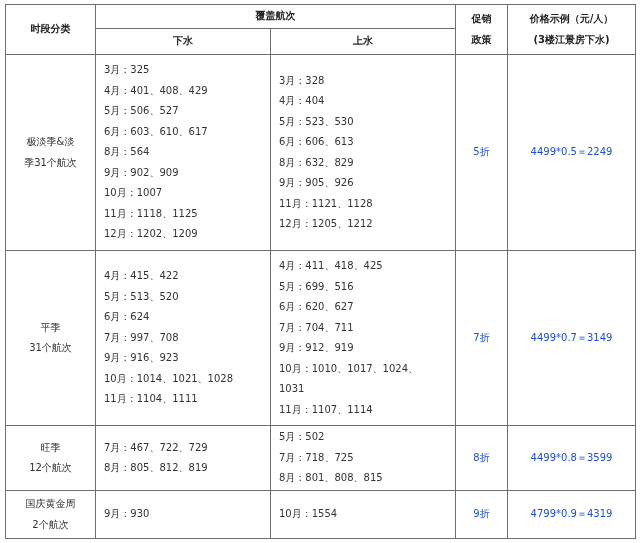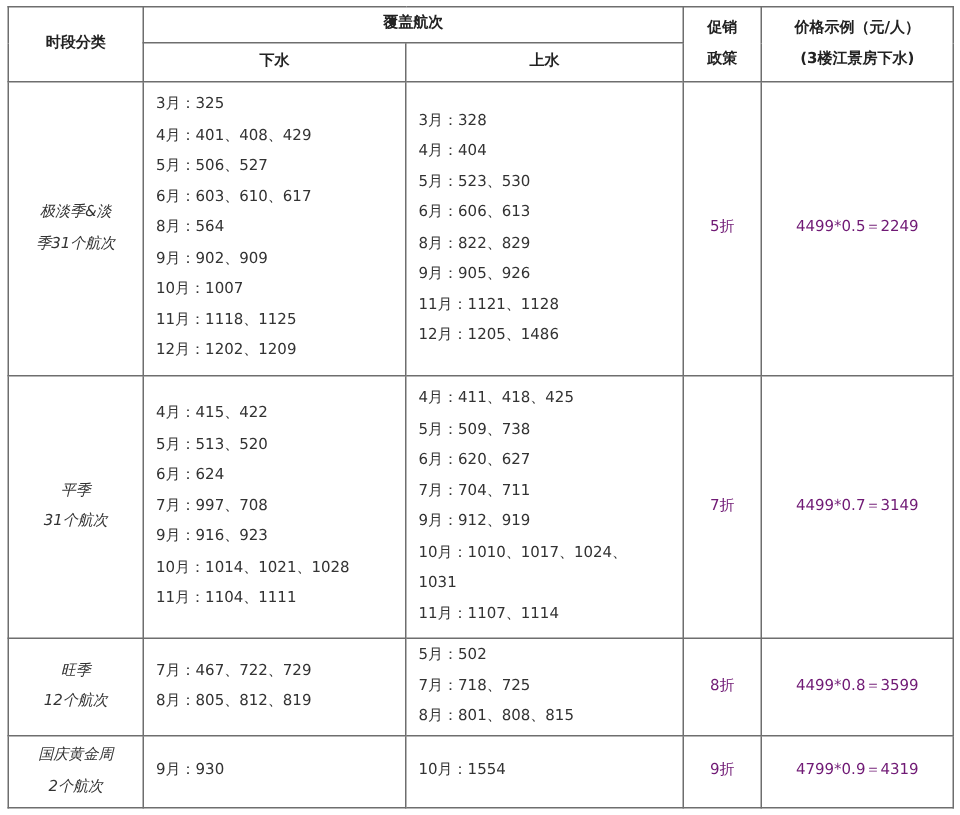--- a/index.html
+++ b/index.html
@@ -9,26 +9,26 @@
               table-layout: fixed; width: 630px; }
   .tbl td, .tbl th { border: 1px solid #6e6e6e; padding: 0; font-size: 10px; line-height: 20.5px; }
   .tbl th { font-weight: bold; text-align: center; color: #222; }
   .c1 { width: 90px; } .c2 { width: 175px; } .c3 { width: 185px; } .c4 { width: 52px; } .c5 { width: 128px; }
   .hdr-top th { height: 23px; }
   .hdr-bot th { height: 25px; }
   .hdr-tall { line-height: 22px; }
   .cat { text-align: center; color: #333; }
   .lines { padding: 0 0 0 8px !important; vertical-align: middle; color: #333; }
   .line { display: block; white-space: nowrap; }
-  .disc, .price { text-align: center; color: #701a75; }
+  .disc, .price { text-align: center; color: #1d4ed8; }
   tr.r1 td { height: 195px; }
   tr.r2 td { height: 174px; }
   tr.r3 td { height: 64px; }
   tr.r4 td { height: 47px; }
-  .cat span { display: block; font-style: italic; }
+  .cat span { display: block; }
 </style>
 </head>
 <body>
 
 <table class="tbl">
   <colgroup>
     <col class="c1">
       <col class="c2">
       <col class="c3">
       <col class="c4">
@@ -66,24 +66,24 @@
       <span class="line">9月：902、909</span>
       <span class="line">10月：1007</span>
       <span class="line">11月：1118、1125</span>
       <span class="line">12月：1202、1209</span>
     </td>
     <td class="lines">
       <span class="line">3月：328</span>
       <span class="line">4月：404</span>
       <span class="line">5月：523、530</span>
       <span class="line">6月：606、613</span>
-      <span class="line">8月：822、829</span>
+      <span class="line">8月：632、829</span>
       <span class="line">9月：905、926</span>
       <span class="line">11月：1121、1128</span>
-      <span class="line">12月：1205、1486</span>
+      <span class="line">12月：1205、1212</span>
     </td>
     <td class="disc">5折</td>
     <td class="price">4499*0.5＝2249</td>
   </tr>
 
   <tr class="r2">
     <td class="cat">
       <span>平季</span>
       <span>31个航次</span>
     </td>
@@ -91,21 +91,21 @@
       <span class="line">4月：415、422</span>
       <span class="line">5月：513、520</span>
       <span class="line">6月：624</span>
       <span class="line">7月：997、708</span>
       <span class="line">9月：916、923</span>
       <span class="line">10月：1014、1021、1028</span>
       <span class="line">11月：1104、1111</span>
     </td>
     <td class="lines">
       <span class="line">4月：411、418、425</span>
-      <span class="line">5月：509、738</span>
+      <span class="line">5月：699、516</span>
       <span class="line">6月：620、627</span>
       <span class="line">7月：704、711</span>
       <span class="line">9月：912、919</span>
       <span class="line">10月：1010、1017、1024、</span>
       <span class="line">1031</span>
       <span class="line">11月：1107、1114</span>
     </td>
     <td class="disc">7折</td>
     <td class="price">4499*0.7＝3149</td>
   </tr>

